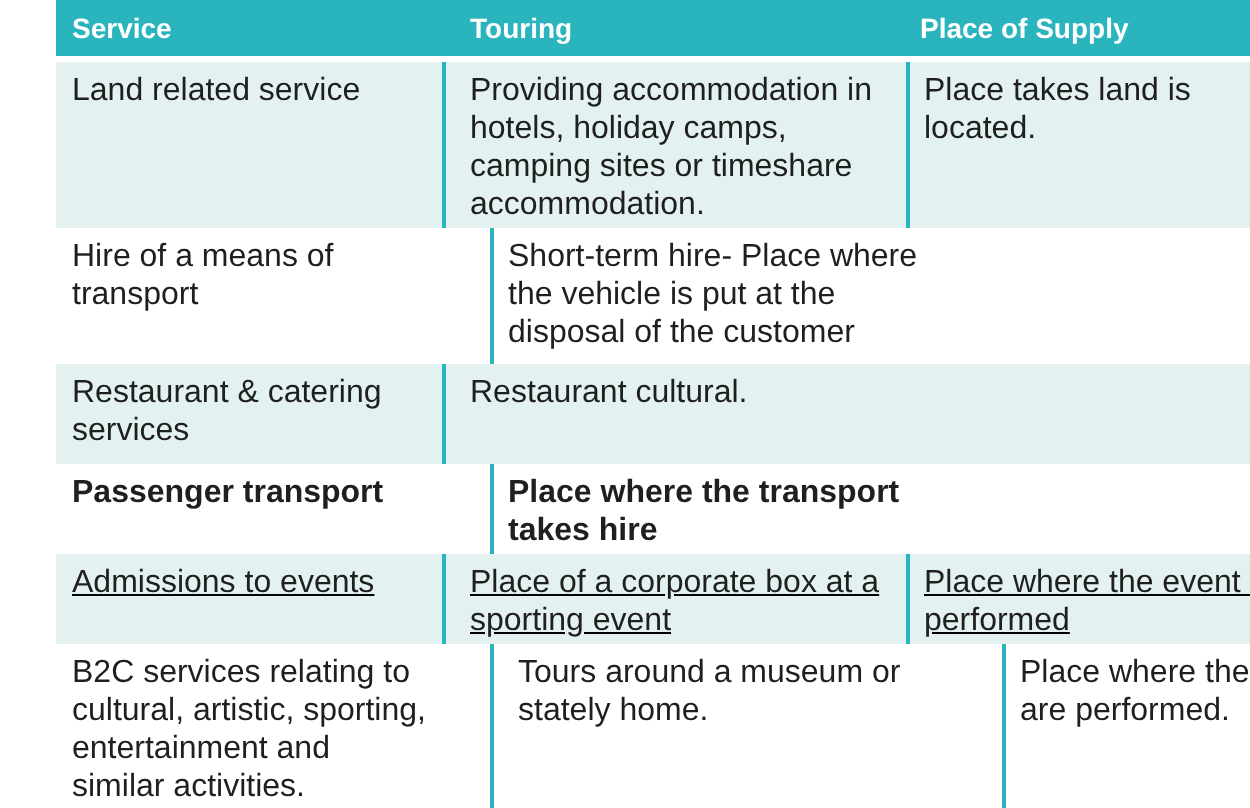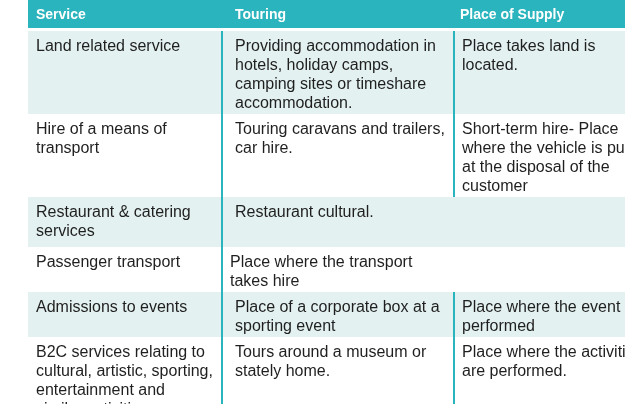--- a/index.html
+++ b/index.html
@@ -47,26 +47,26 @@
     line-height: 19px;
     color: var(--body-text, #1f1f1f);
     padding: 5px 8px 2px 8px;
     box-sizing: border-box;
   }
   .row.body .cell.c2 { border-left: 2px solid var(--divider, #2ab4bd); padding-left: 12px; }
   .row.body .cell.c3 { border-left: 2px solid var(--divider, #2ab4bd); padding-left: 7px; }
   .row.header .cell.c2 { padding-left: 14px; }
   .row.header .cell.c3 { padding-left: 7px; text-align: center; }
   .row.band  { background: var(--band-bg, #e3f1f0); }
-  .row.plain { background: #ffffff; }
+  .row.plain { background: #ffffff; gap: 24px; }
   .r1 { min-height: 81px; }
   .r2 { min-height: 68px; }
   .r3 { min-height: 50px; }
-  .r4 { min-height: 44px; }
-  .r5 { min-height: 43px; }
+  .r4 { min-height: 44px; font-weight: bold; }
+  .r5 { min-height: 43px; text-decoration: underline; }
   .r6 { min-height: 86px; }
 </style>
 </head>
 <body>
 
 <div class="pos-table">
 
   <div class="row header">
     <div class="cell c1">Service</div>
     <div class="cell c2">Touring</div>
@@ -74,21 +74,20 @@
   </div>
 
   <div class="row body band r1">
     <div class="cell c1">Land related service</div>
     <div class="cell c2">Providing accommodation in hotels, holiday camps, camping sites or timeshare accommodation.</div>
     <div class="cell c3">Place takes land is located.</div>
   </div>
 
   <div class="row body plain r2">
     <div class="cell c1">Hire of a means of transport</div>
-    <div class="cell c2">Touring caravans and trailers, car hire.</div>
     <div class="cell c3">Short-term hire- Place where the vehicle is put at the disposal of the customer</div>
   </div>
 
   <div class="row body band r3">
     <div class="cell c1">Restaurant &amp; catering services</div>
     <div class="cell c2">Restaurant cultural.</div>
   </div>
 
   <div class="row body plain r4">
     <div class="cell c1">Passenger transport</div>

